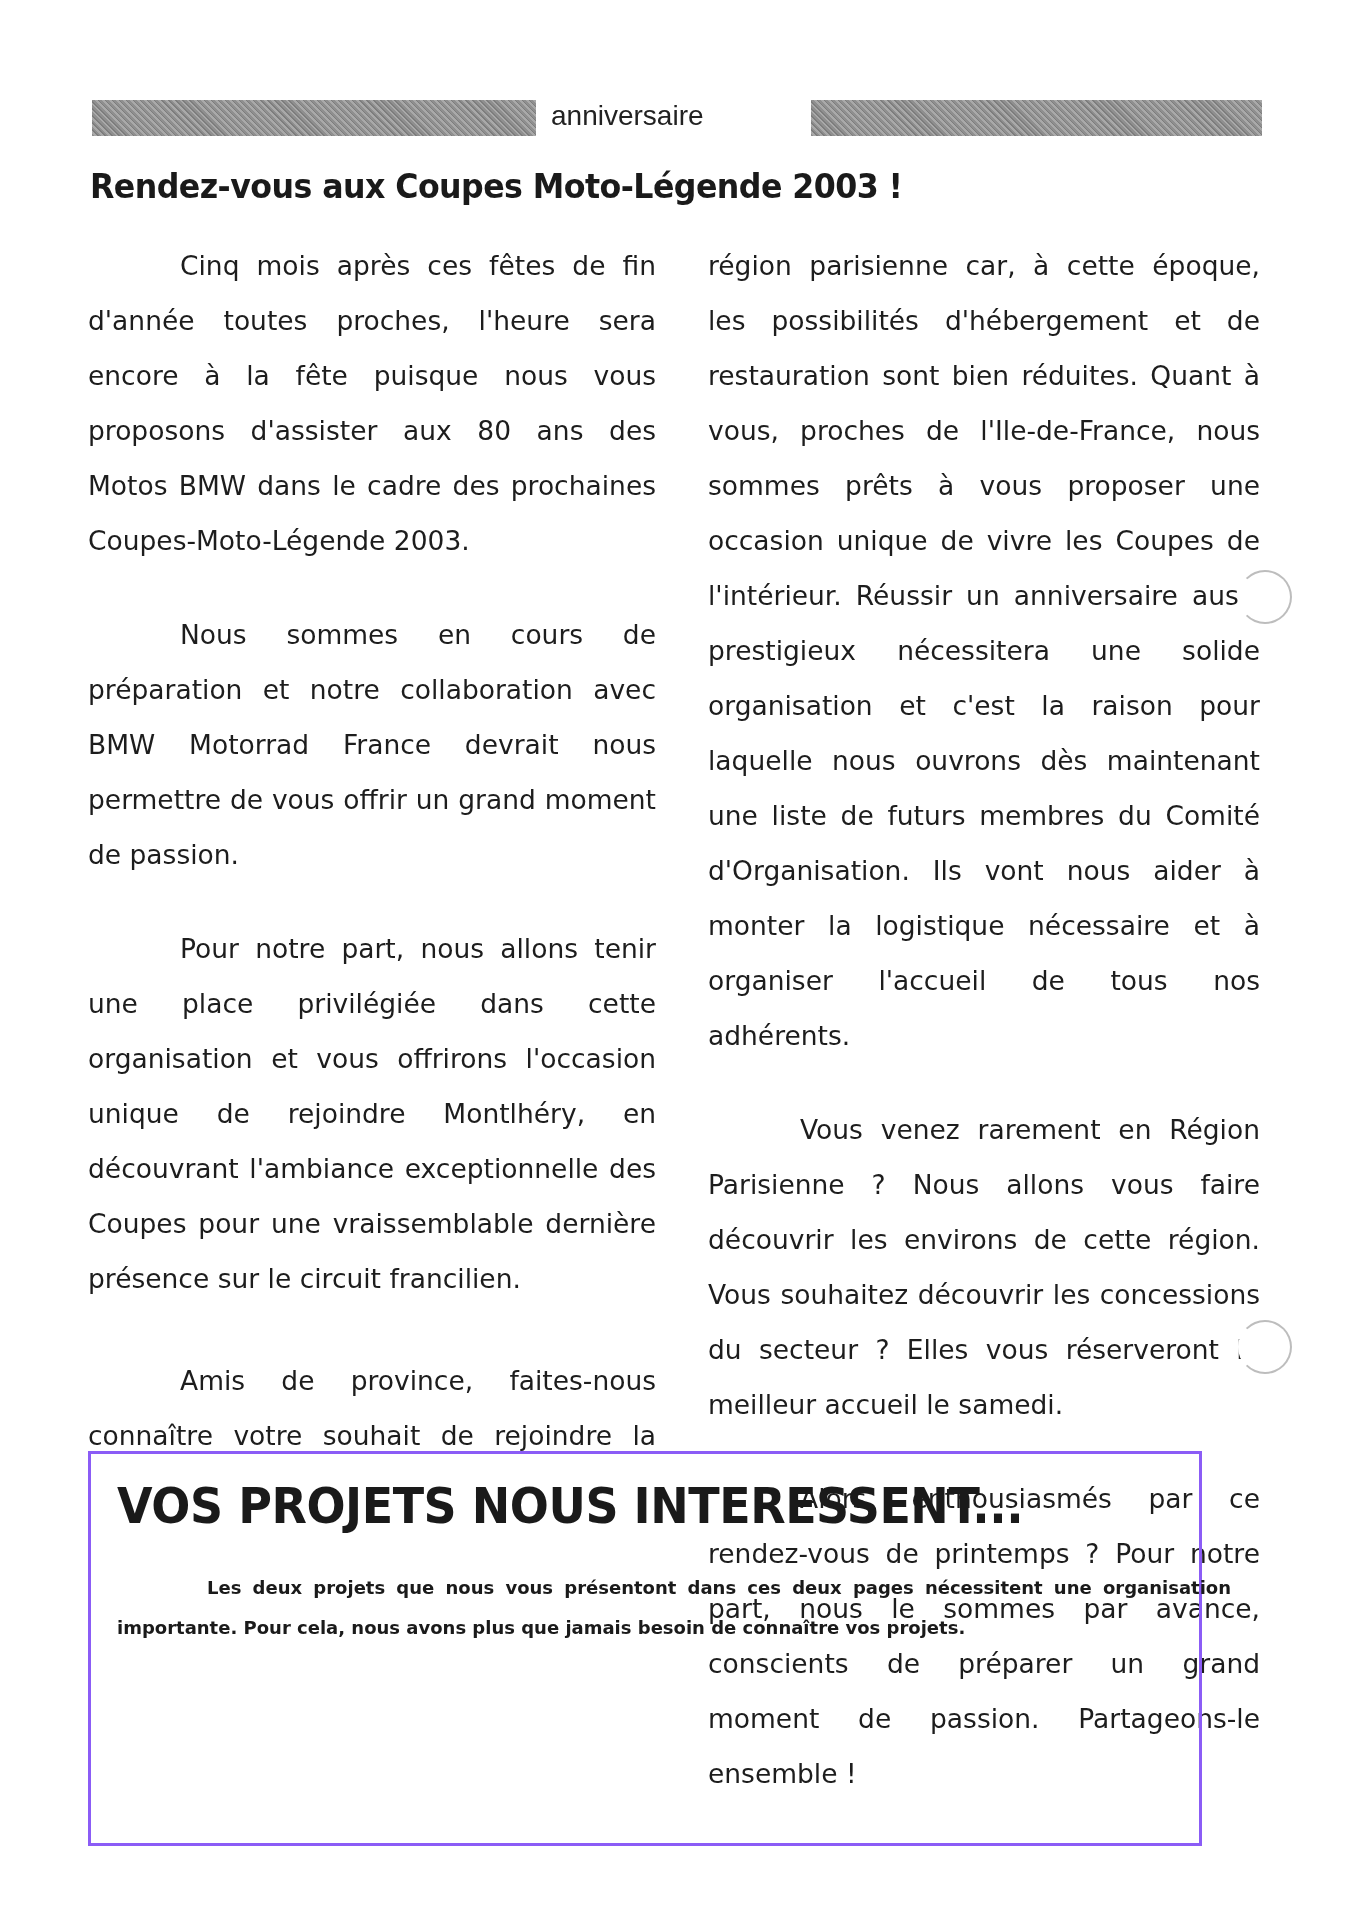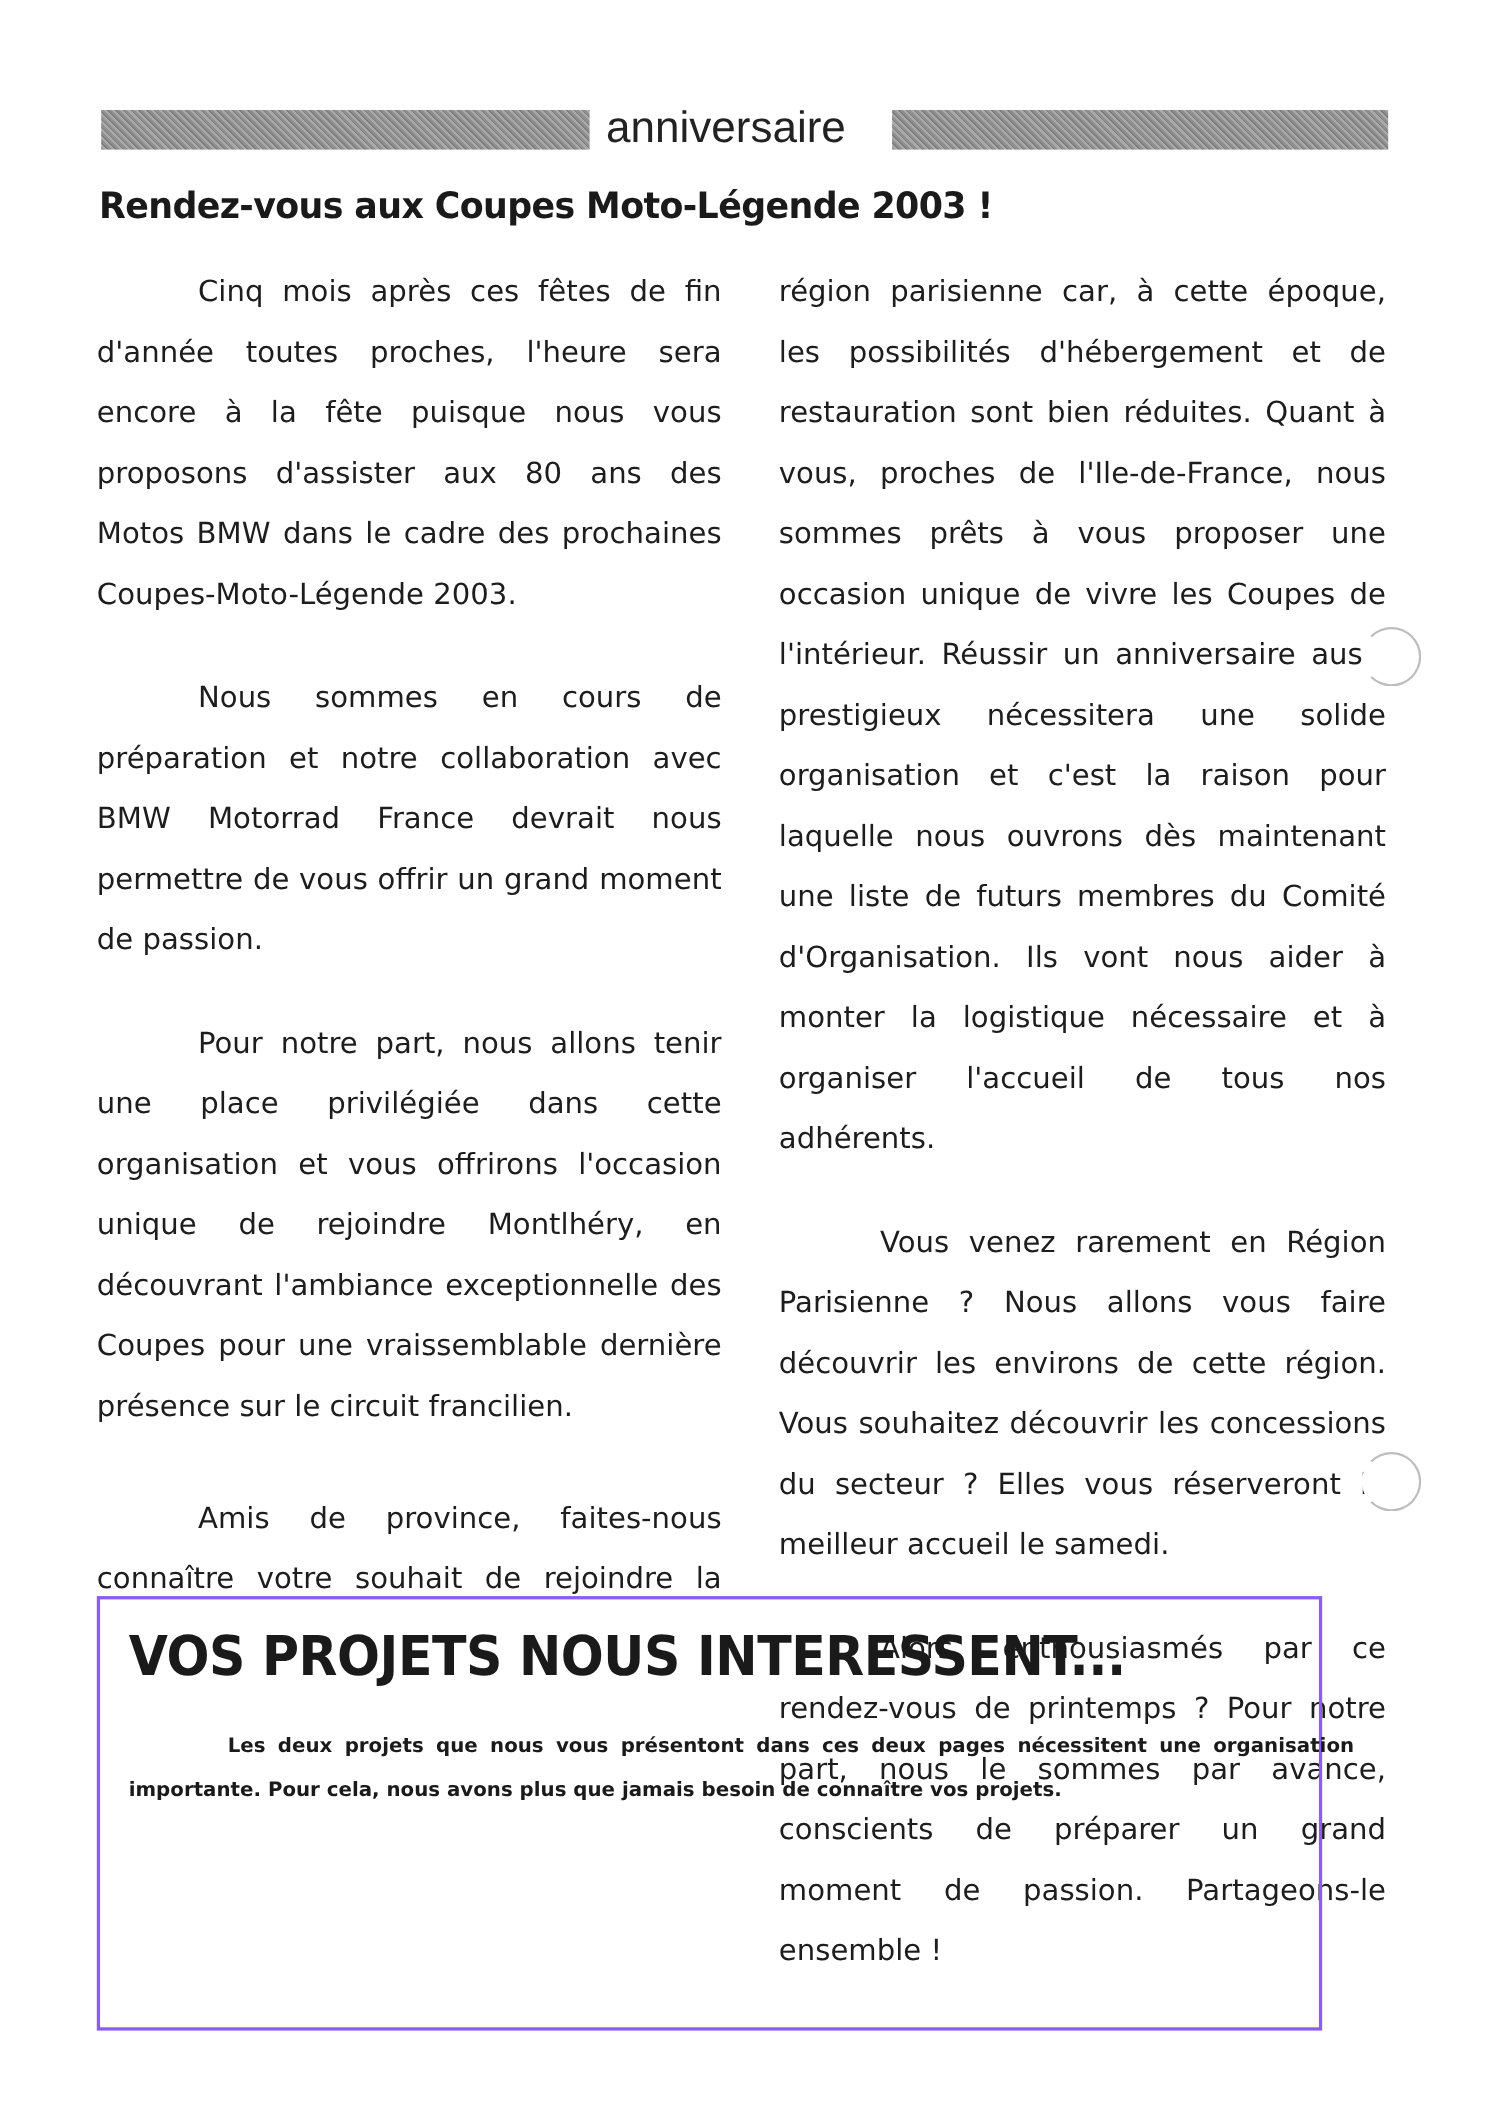--- a/index.html
+++ b/index.html
@@ -12,21 +12,21 @@
       position: absolute; top: 98px; left: 92px; width: 1168px; height: 42px;
     }
     .band-bar {
       position: absolute; top: 2px; height: 36px;
       background: repeating-linear-gradient(45deg, #8f8f8f 0 2px, #a9a9a9 2px 4px, #7d7d7d 4px 5px);
     }
     .band-left { left: 0; width: 444px; }
     .band-right { left: 719px; width: 451px; }
     .band-label {
       position: absolute; left: 459px; top: -6px; font-family: "Liberation Sans", sans-serif;
-      font-size: 40px; line-height: 48px; color: #222;
+      font-size: 28px; line-height: 48px; color: #222;
     }
     .article-title {
       position: absolute; left: 90px; top: 166px; font-family: "DejaVu Sans", sans-serif;
       font-weight: bold; font-size: 33px; line-height: 42px; letter-spacing: -0.6px;
       color: #1a1a1a; transform: scaleX(0.96); transform-origin: left;
     }
     .col {
       position: absolute; top: 238px; width: 568px;
       font-family: "DejaVu Sans", sans-serif; font-size: 26.5px; line-height: 55px;
       text-align: justify; color: #1d1d1d;

